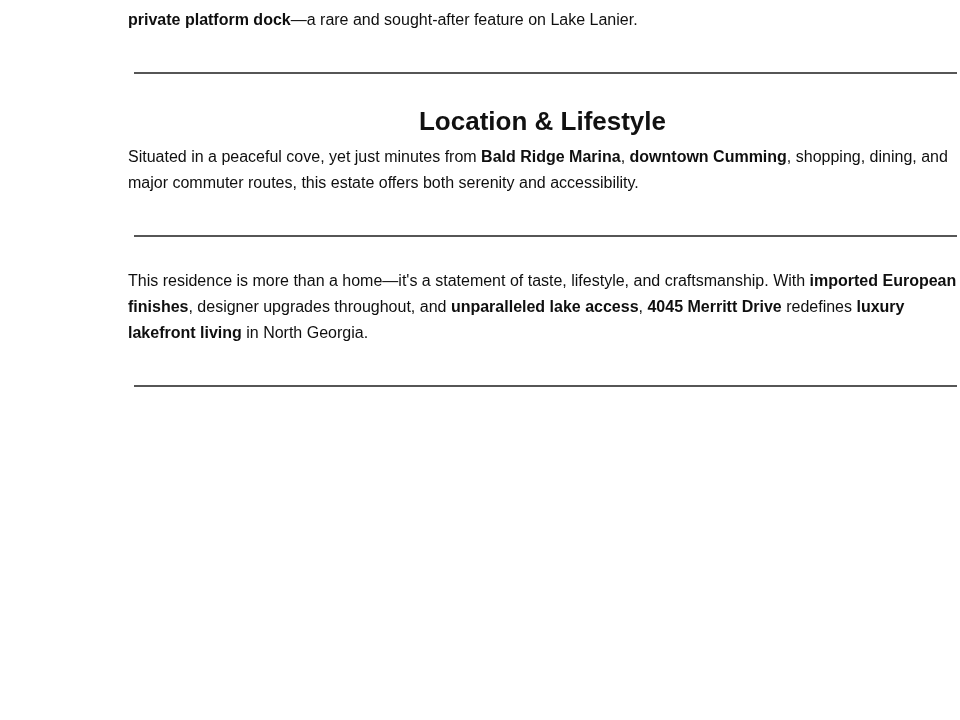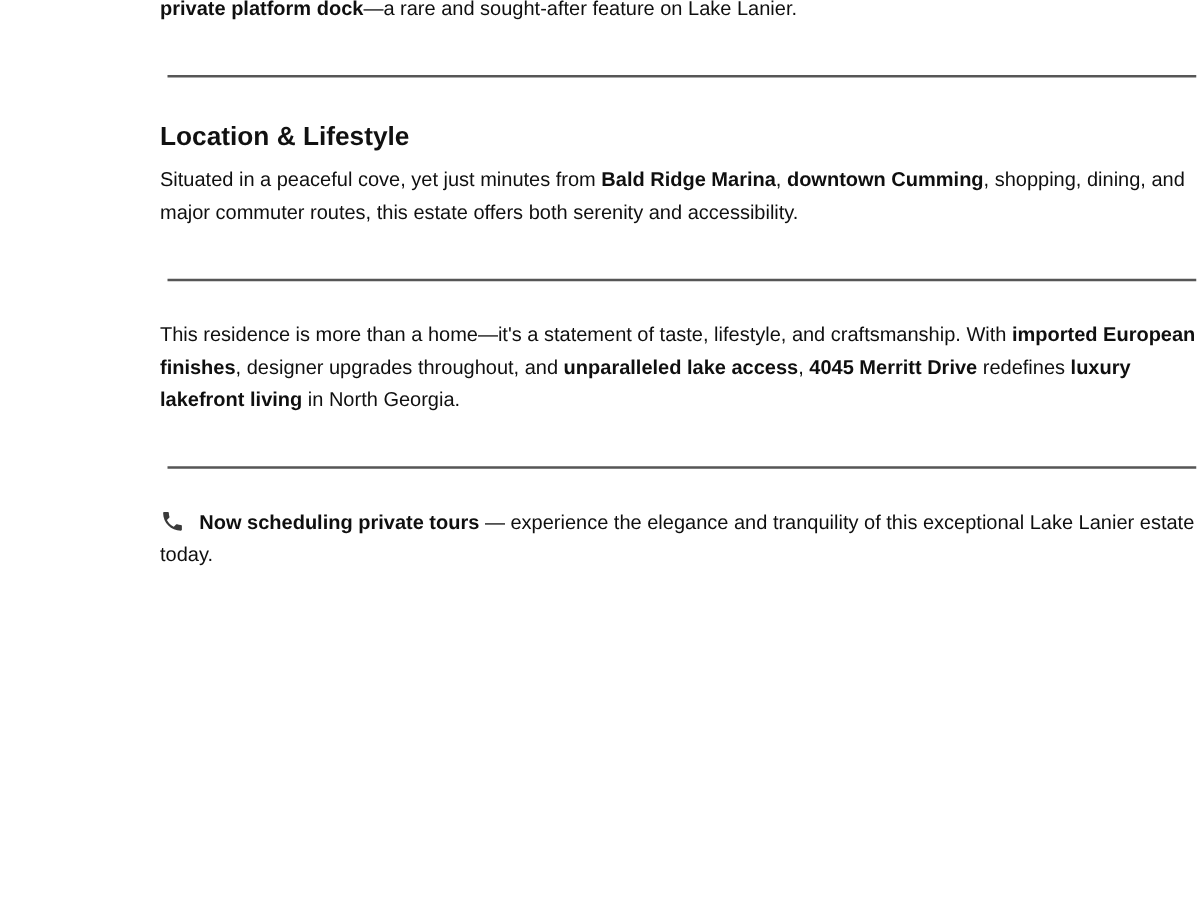--- a/index.html
+++ b/index.html
@@ -19,21 +19,21 @@
     position: absolute;
     top: 0;
     left: 0;
     width: 960px;
     height: 720px;
     overflow: hidden;
   }
   .doc {
     position: absolute;
     left: 128px;
-    top: 0;
+    top: 12px;
     width: 832px;
     padding-right: 3px;
   }
   .doc > * { margin: 0; }
   .doc p {
     margin-top: 9px;
     font-size: 16px;
     line-height: 26px;
     color: #0f0f0f;
   }
@@ -41,24 +41,25 @@
   .doc hr {
     border: none;
     border-top: 2px solid #565656;
     height: 0;
     margin: 39px 0 0 6px;
     width: calc(100% - 6px);
   }
   .doc hr + p { margin-top: 31px; }
   .doc h3 {
     margin-top: 34px;
-    font-size: 21px;
+    font-size: 26px;
     line-height: 27px;
     font-weight: 700;
     color: #111111;
+    text-align: center;
   }
   .seg-bold { font-weight: 700; }
   .seg-regular { font-weight: 400; }
   .inline-icon {
     display: inline-block;
     width: 20px;
     height: 20px;
     vertical-align: -4px;
     margin-right: 7px;
   }
@@ -69,21 +70,14 @@
 
 <div class="viewport">
   <article class="doc" id="doc">
       <p><span class="seg-bold">private platform dock</span><span class="seg-regular">—a rare and sought-after feature on Lake Lanier.</span></p>
       <hr>
       <h3>Location &amp; Lifestyle</h3>
       <p><span class="seg-regular">Situated in a peaceful cove, yet just minutes from </span><span class="seg-bold">Bald Ridge Marina</span><span class="seg-regular">, </span><span class="seg-bold">downtown Cumming</span><span class="seg-regular">, shopping, dining, and major commuter routes, this estate offers both serenity and accessibility.</span></p>
       <hr>
       <p><span class="seg-regular">This residence is more than a home—it's a statement of taste, lifestyle, and craftsmanship. With </span><span class="seg-bold">imported European finishes</span><span class="seg-regular">, designer upgrades throughout, and </span><span class="seg-bold">unparalleled lake access</span><span class="seg-regular">, </span><span class="seg-bold">4045 Merritt Drive</span><span class="seg-regular"> redefines </span><span class="seg-bold">luxury lakefront living</span><span class="seg-regular"> in North Georgia.</span></p>
       <hr>
-      <p>
-  <span class="inline-icon">
-    <svg viewBox="0 0 24 24" xmlns="http://www.w3.org/2000/svg" aria-hidden="true">
-      <path fill="#3a3a3a" d="M6.62 10.79c1.44 2.83 3.76 5.14 6.59 6.59l2.2-2.2c.27-.27.67-.36 1.02-.24 1.12.37 2.33.57 3.57.57.55 0 1 .45 1 1V20c0 .55-.45 1-1 1-9.39 0-17-7.61-17-17 0-.55.45-1 1-1h3.5c.55 0 1 .45 1 1 0 1.25.2 2.45.57 3.57.11.35.03.74-.25 1.02l-2.2 2.2z"></path>
-    </svg>
-  </span>
-<span class="seg-bold">Now scheduling private tours</span><span class="seg-regular"> — experience the elegance and tranquility of this exceptional Lake Lanier estate today.</span></p>
     </article>
 </div>
 
 </body></html>

